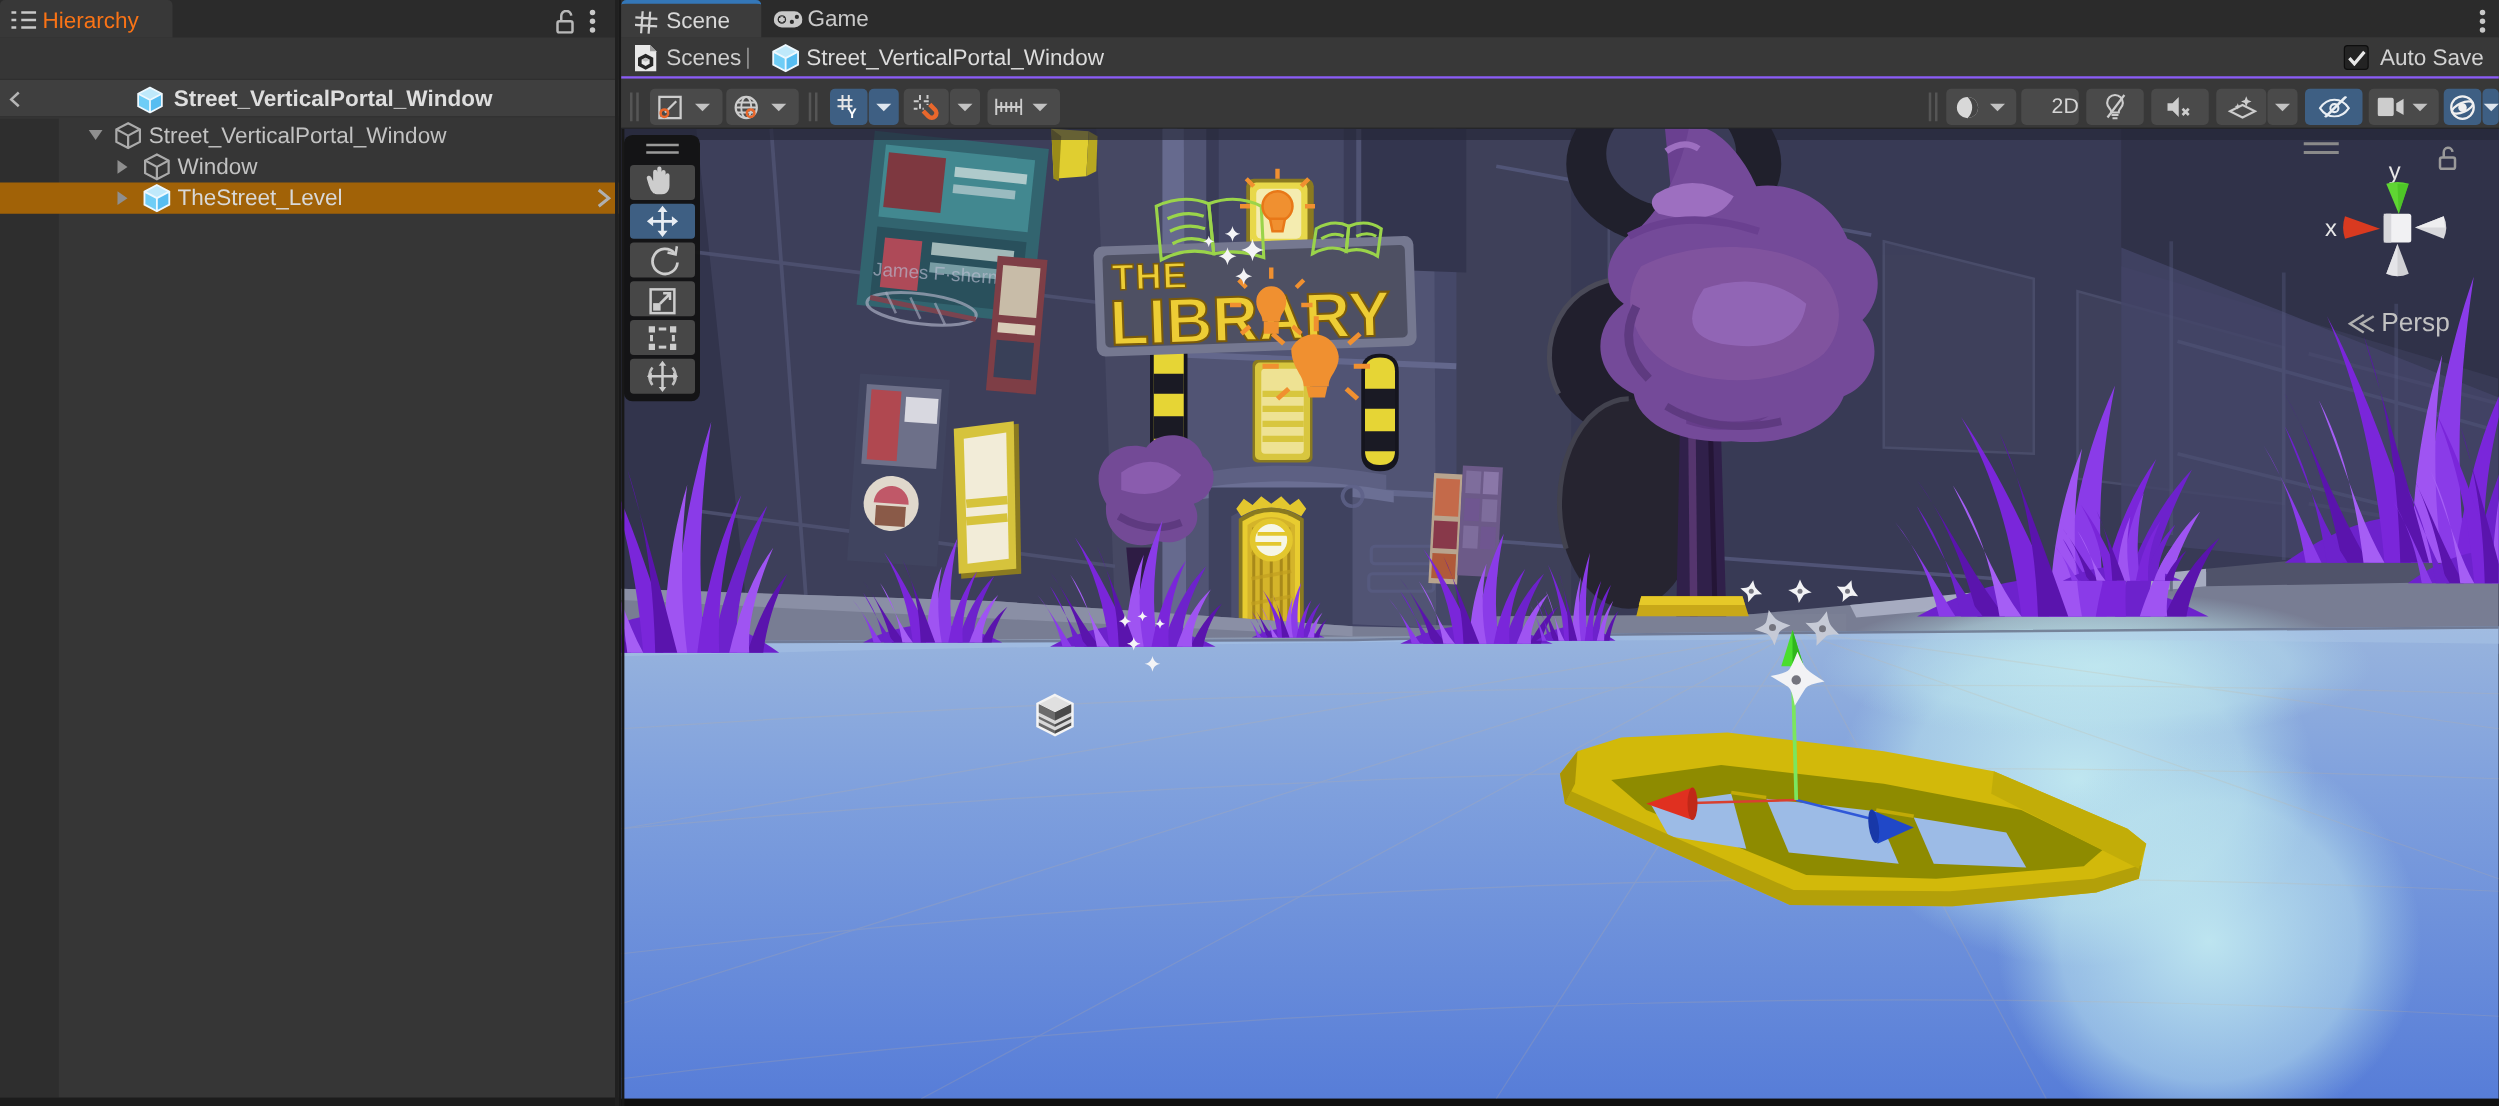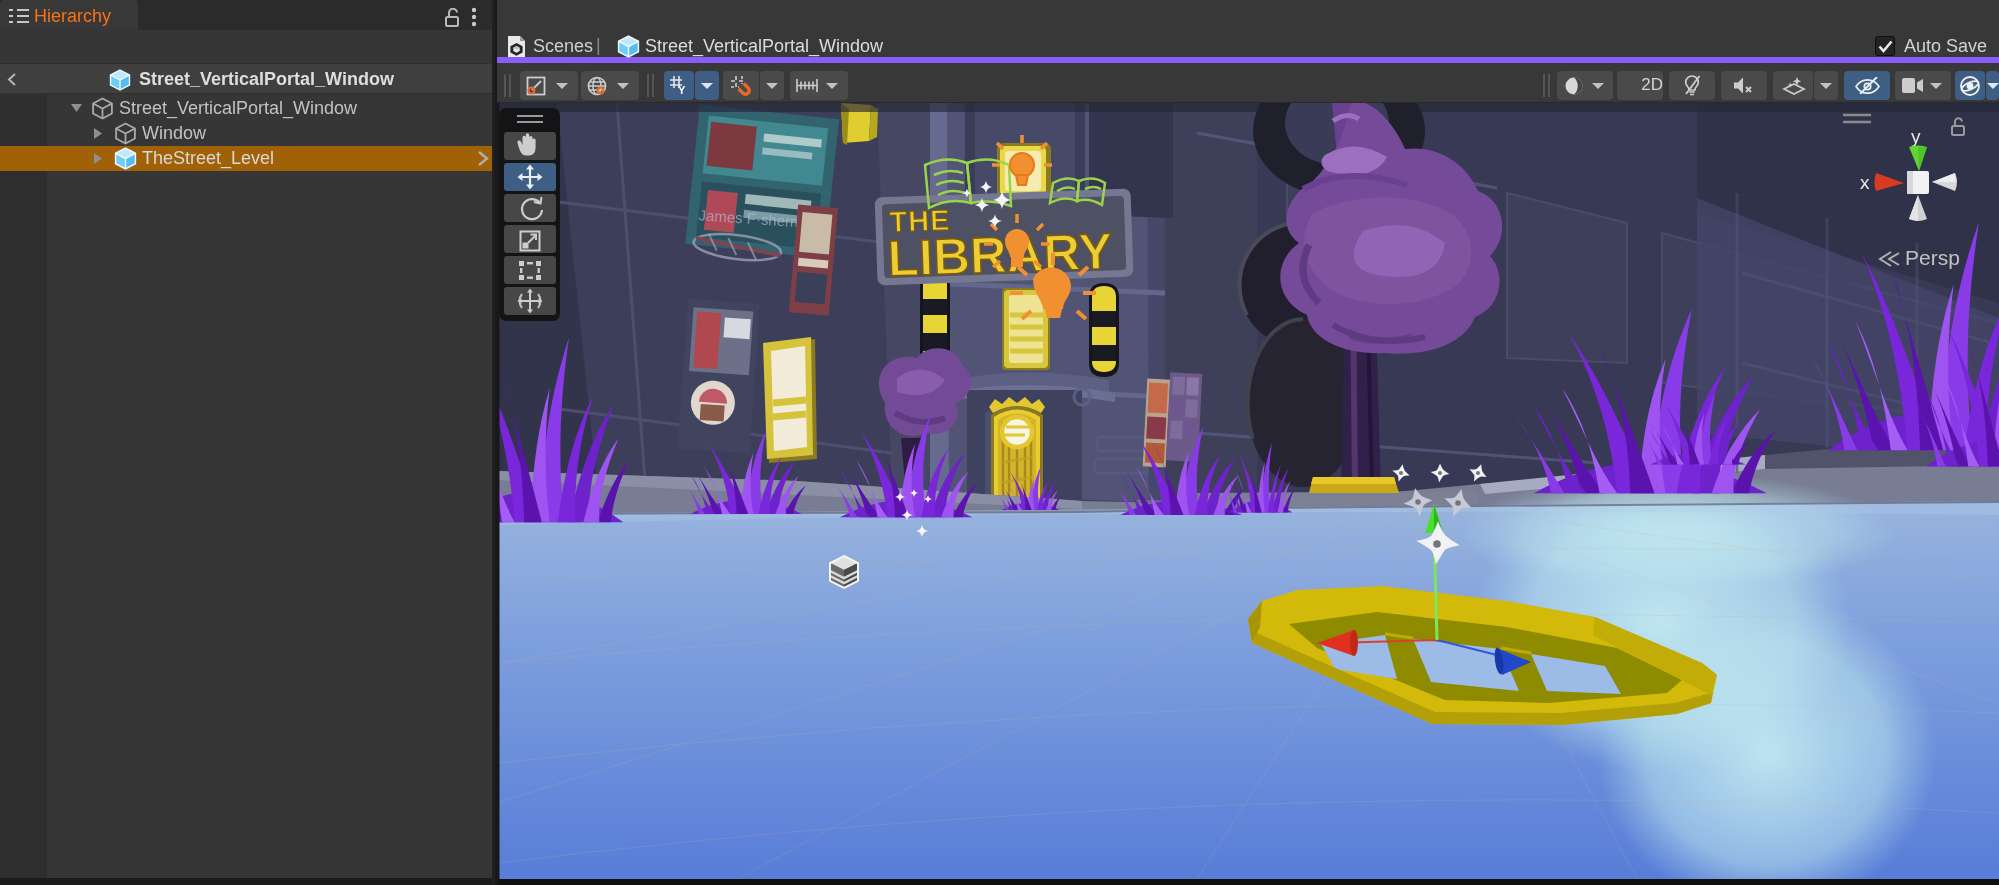--- a/index.html
+++ b/index.html
@@ -22,21 +22,21 @@
 .trow { position:absolute; width:495px; height:25px; color:#c2c2c2; font-size:18px; }
 .trow .lbl { position:absolute; top:2px; }
 #r3 { background:#a16207; color:#d8d8d8; }
 #scene { position:absolute; left:497px; top:0; width:1502px; height:885px; background:#383838; }
 #scene .tabbar { position:absolute; left:0; top:0; width:1502px; height:30px; background:#2b2b2b; }
 #scene .tab { position:absolute; left:0; top:0; width:112px; height:30px; background:#3c3c3c;
   border-top:3px solid #3477b8; border-radius:4px 4px 0 0; color:#d8d8d8; font-size:18px; }
 #scene .tab span { position:absolute; left:36px; top:3px; }
 .gametab { position:absolute; left:149px; top:5px; color:#c9c9c9; font-size:18px; }
 #crumb { position:absolute; left:0; top:30px; width:1502px; height:33px; background:#383838;
-  border-bottom:6px solid #8b5cf6; }
+  border-bottom:2px solid #8b5cf6; }
 #crumb .t1 { position:absolute; left:36px; top:6px; color:#cfcfcf; font-size:18px; }
 #crumb .sep { position:absolute; left:99px; top:5px; color:#8a8a8a; font-size:18px; }
 #crumb .t2 { position:absolute; left:148px; top:6px; color:#dcdcdc; font-size:18px; }
 #crumb .autosave { position:absolute; right:12px; top:6px; color:#d2d2d2; font-size:18px; }
 #stoolbar { position:absolute; left:0; top:63px; width:1502px; height:40px; background:#383838;
   border-bottom:1px solid #282828; }
 .tbtn { position:absolute; top:8px; height:29px; background:#4a4a4a; border-radius:4px; }
 .tbtn.blue { background:#3e5f83; }
 .grip { position:absolute; top:11px; width:7px; height:23px;
   border-left:2px solid #555; border-right:2px solid #555; }
@@ -115,20 +115,43 @@
       <path d="M11 11v10L1.5 16V6z" fill="#6fcdf6"></path>
       <path d="M11 1L20.5 6v10L11 21 1.5 16V6zM11 11L20.5 6M11 11L1.5 6M11 11v10" fill="none" stroke="#eef8fe" stroke-width="1.4"></path>
     </g>
     <g id="wirecube">
       <path d="M11 1.5L20 6.2v9.6L11 20.5 2 15.8V6.2z" fill="none" stroke="#ababab" stroke-width="1.7"></path>
       <path d="M11 11L20 6.2M11 11L2 6.2M11 11v9.5" fill="none" stroke="#ababab" stroke-width="1.7"></path>
     </g>
   </defs>
 </svg>
 <div id="scene">
+  <div class="tabbar">
+    <div class="tab">
+      <svg class="abs" style="left:11px;top:6px" width="18" height="18" viewBox="0 0 18 18">
+        <g stroke="#d0d0d0" stroke-width="1.8" fill="none">
+          <path d="M5.5 0v18M11.5 0v18M0 5.5h18M0 11.5h18" transform="rotate(4 9 9)"></path>
+        </g>
+      </svg>
+      <span>Scene</span>
+    </div>
+    <svg class="abs" style="left:122px;top:8px" width="23" height="15" viewBox="0 0 23 15">
+      <rect x="0" y="1" width="23" height="13" rx="6.5" fill="#c8c8c8"></rect>
+      <circle cx="6.5" cy="7.5" r="3.4" fill="#2b2b2b"></circle>
+      <path d="M5.3 5.2h2.4v4.6H5.3zM4.2 6.3h4.6v2.4H4.2z" fill="#c8c8c8"></path>
+      <circle cx="14.5" cy="9.5" r="1.7" fill="#2b2b2b"></circle>
+      <circle cx="18.5" cy="5.5" r="1.7" fill="#2b2b2b"></circle>
+    </svg>
+    <span class="gametab">Game</span>
+    <svg class="abs" style="left:1484px;top:7px" width="10" height="20" viewBox="0 0 10 20">
+      <circle cx="5" cy="3" r="2.2" fill="#c8c8c8"></circle>
+        <circle cx="5" cy="10" r="2.2" fill="#c8c8c8"></circle>
+      <circle cx="5" cy="17" r="2.2" fill="#c8c8c8"></circle>
+    </svg>
+  </div>
   <div id="crumb">
     <svg class="abs" style="left:8px;top:5px" width="23" height="23" viewBox="0 0 23 23">
       <path d="M3 1h12l5 5v16H3z" fill="#e8e8e8"></path>
       <path d="M15 1l5 5h-5z" fill="#9a9a9a"></path>
       <g transform="translate(5,8)">
         <path d="M6.5 0L12.6 3.2v6.4L6.5 12.8 0.4 9.6V3.2z" fill="#262626"></path>
         <path d="M6.5 3.1l3.2 1.7v3.2L6.5 9.7 3.3 8V4.8z" fill="#e8e8e8"></path>
         <path d="M6.5 3.1L3.3 4.8 6.5 6.4 9.7 4.8z" fill="#bdbdbd"></path>
       </g>
     </svg>

